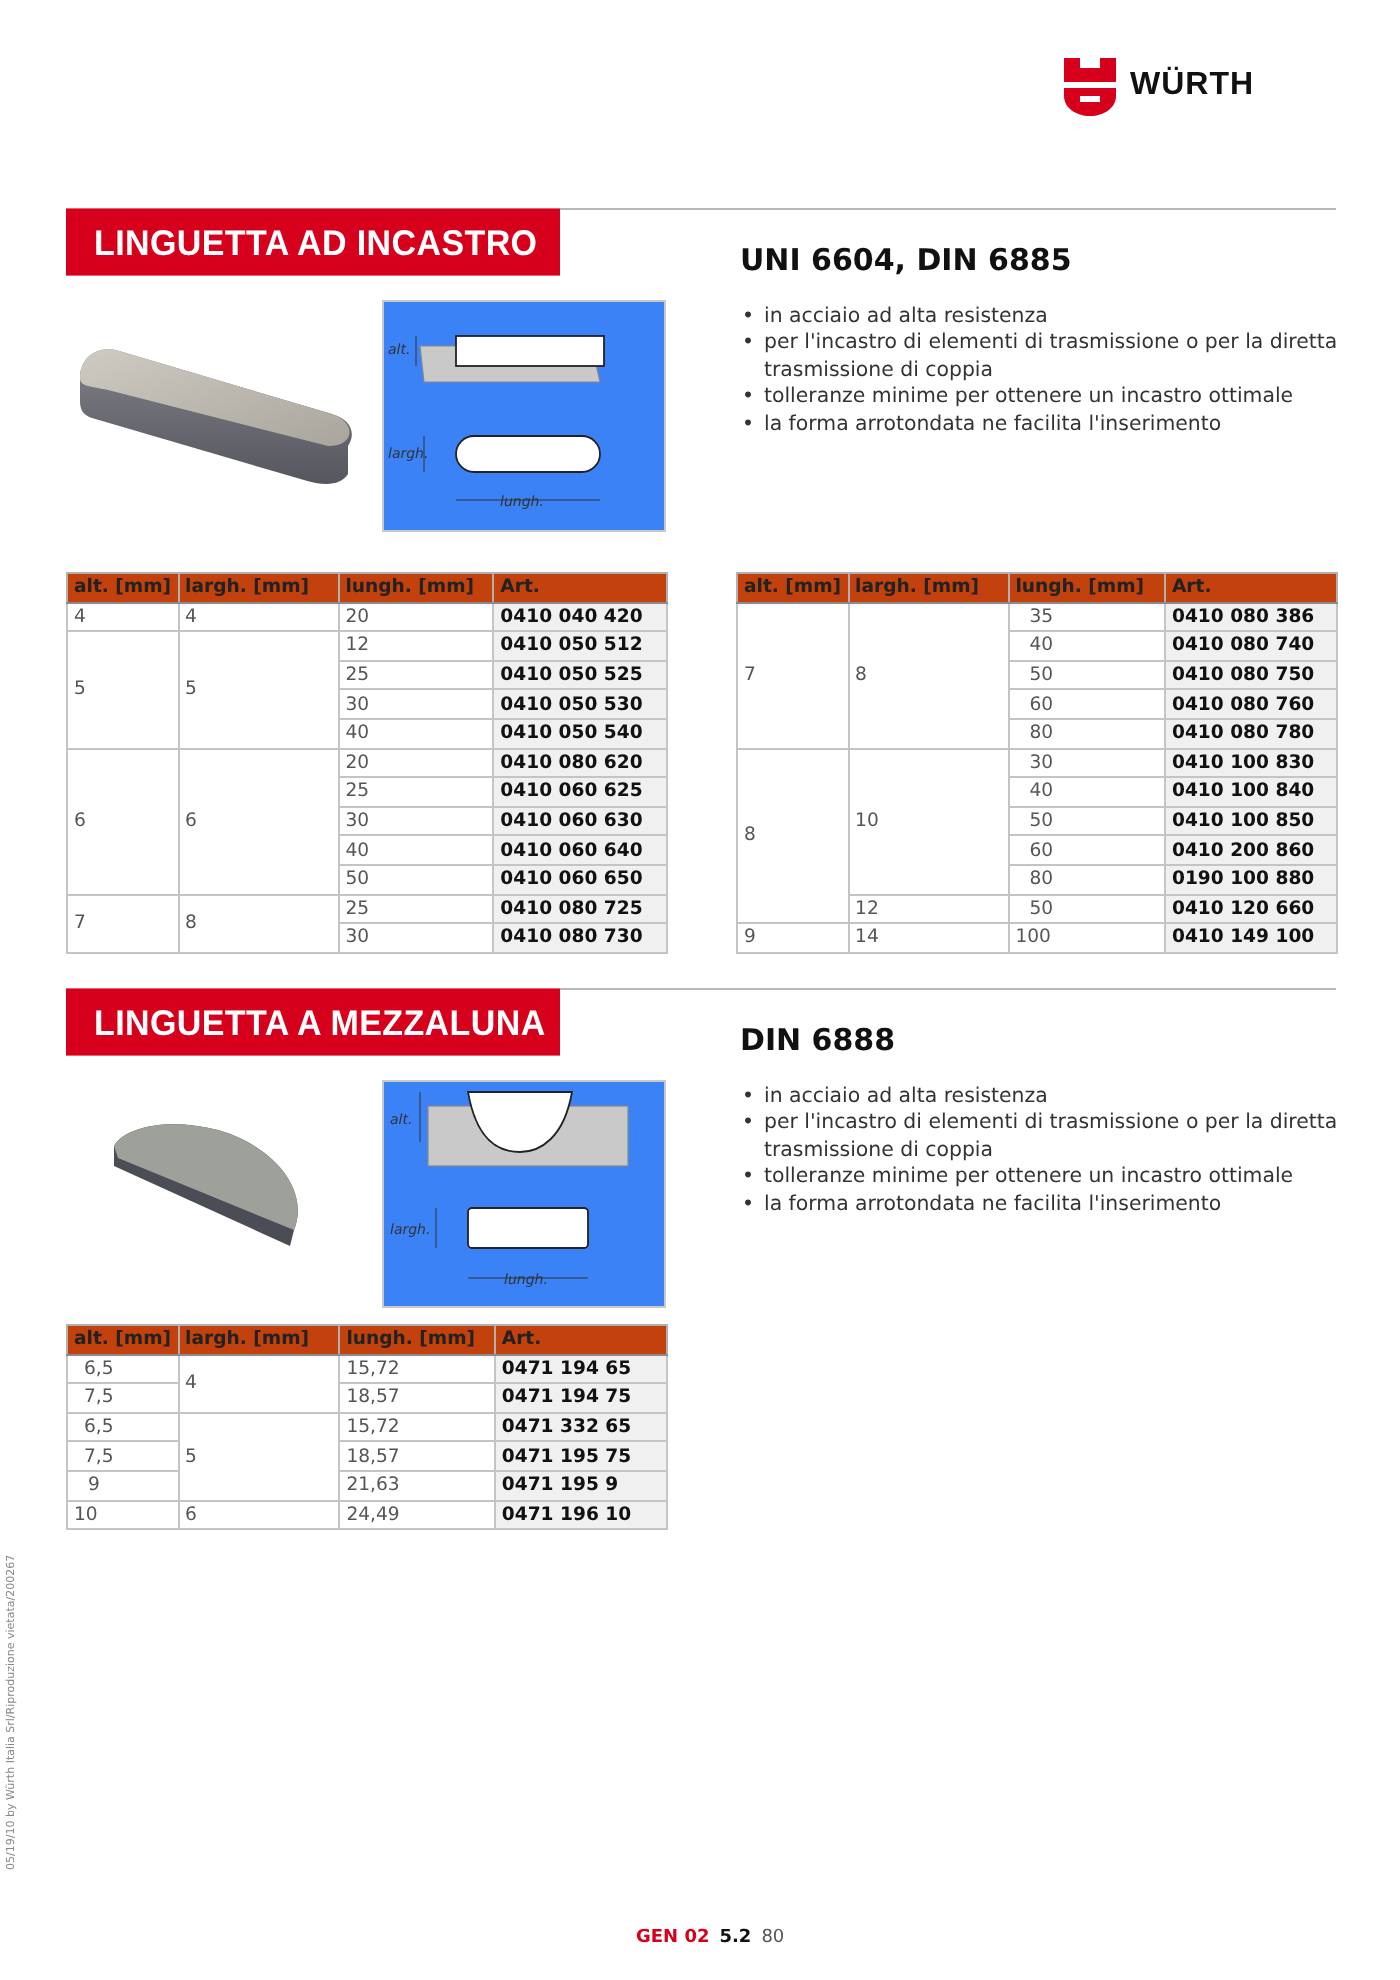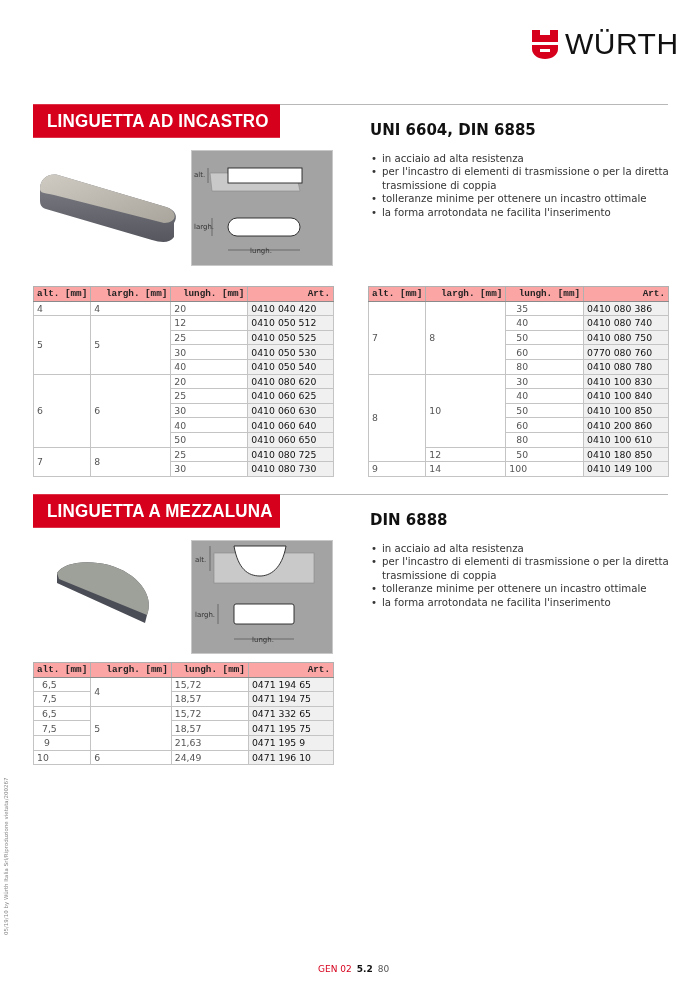--- a/index.html
+++ b/index.html
@@ -1,45 +1,45 @@
 <!DOCTYPE html>
 <html><head>
 <meta charset="utf-8">
 <style>
   * { box-sizing: border-box; margin: 0; padding: 0; }
   html, body { width: 700px; height: 990px; background: #ffffff; overflow: hidden; }
   body { position: relative; font-family: "DejaVu Sans", sans-serif; color: #222; }
 
   .logo { position: absolute; left: 531px; top: 27px; display: flex; align-items: center; gap: 6px; }
   .logo-mark { width: 28px; height: 32px; position: relative; }
-  .logo-word { font-family: "Liberation Sans", sans-serif; font-weight: normal; font-size: 30px; color: #111; letter-spacing: 0.5px; }
+  .logo-word { font-family: "Liberation Sans", sans-serif; font-weight: bold; font-size: 16px; color: #111; letter-spacing: 0.5px; }
 
   .section-rule { position: absolute; left: 280px; right: 32px; height: 1px; background: #b8b8b8; }
   .section-title { position: absolute; left: 33px; width: 247px; height: 32px; background: #d6001c;
     color: #fff; font-family: "Liberation Sans", sans-serif; font-weight: bold; font-size: 17px;
     padding: 7px 0 0 14px; letter-spacing: 0.2px; transform: scaleY(1.05); }
   .norm { position: absolute; left: 370px; font-family: "DejaVu Sans", sans-serif; font-weight: bold; font-size: 15px; color: #111; }
 
   .photo { position: absolute; }
-  .diagram { position: absolute; border: 1px solid #c8c8c8; background: #a3a3a3; }
+  .diagram { position: absolute; border: 1px solid #c8c8c8; background: #3b82f6; font-style: italic; }
   .diagram svg text { font-family: "DejaVu Sans", sans-serif; font-size: 7px; fill: #333; }
 
   .features { position: absolute; left: 370px; width: 300px; list-style: none; font-size: 10.2px; line-height: 13.4px; color: #333; }
   .features li { position: relative; padding-left: 12px; }
   .features li::before { content: "•"; position: absolute; left: 1px; top: 0; color: #333; }
 
   table.spec { position: absolute; border-collapse: collapse; font-size: 9.3px; }
-  table.spec th { background: #fca5a5; text-align: right; font-weight: bold; color: #222; padding: 0 3px; height: 14.6px; border: 1px solid #b0b0b0; border-bottom: 1px solid #8a8a8a; white-space: nowrap; font-family: Liberation Mono, monospace; }
+  table.spec th { background: #c2410c; text-align: left; font-weight: bold; color: #222; padding: 0 3px; height: 14.6px; border: 1px solid #b0b0b0; border-bottom: 1px solid #8a8a8a; white-space: nowrap; }
   table.spec td { border: 1px solid #c4c4c4; padding: 0 3px; height: 14.6px; color: #555; white-space: nowrap; vertical-align: middle; }
-  table.spec td.art { font-weight: normal; color: #111; background: #f0f0f0; }
+  table.spec td.art { font-weight: bold; color: #111; background: #f0f0f0; }
 
   .side-note { position: absolute; left: 3px; top: 935px; transform-origin: 0 0; transform: rotate(-90deg);
     font-size: 5.5px; color: #888; white-space: nowrap; }
   .footer { position: absolute; top: 964px; left: 318px; font-size: 9px; display: flex; gap: 5px; align-items: baseline; }
-  .footer .gen { color: #d6001c; font-weight: normal; }
+  .footer .gen { color: #d6001c; font-weight: bold; }
   .footer .chap { color: #111; font-weight: bold; }
   .footer .pg { color: #555; }
 </style>
 </head>
 <body>
 
 <div class="logo">
   <div class="logo-mark">
     <svg width="28" height="32" viewBox="0 0 28 32">
       <path d="M1 2 H9 V7 H19 V2 H27 V14 H1 Z" fill="#d6001c"></path>
@@ -192,21 +192,21 @@
     <tr>
       <td style="padding-left:10px">40</td>
       <td class="art">0410 080 740</td>
     </tr>
     <tr>
       <td style="padding-left:10px">50</td>
       <td class="art">0410 080 750</td>
     </tr>
     <tr>
       <td style="padding-left:10px">60</td>
-      <td class="art">0770 080 760</td>
+      <td class="art">0410 080 760</td>
     </tr>
     <tr>
       <td style="padding-left:10px">80</td>
       <td class="art">0410 080 780</td>
     </tr>
     <tr>
       <td rowspan="6">8</td>
       <td rowspan="5">10</td>
       <td style="padding-left:10px">30</td>
       <td class="art">0410 100 830</td>
@@ -218,26 +218,26 @@
     <tr>
       <td style="padding-left:10px">50</td>
       <td class="art">0410 100 850</td>
     </tr>
     <tr>
       <td style="padding-left:10px">60</td>
       <td class="art">0410 200 860</td>
     </tr>
     <tr>
       <td style="padding-left:10px">80</td>
-      <td class="art">0410 100 610</td>
+      <td class="art">0190 100 880</td>
     </tr>
     <tr>
       <td>12</td>
       <td style="padding-left:10px">50</td>
-      <td class="art">0410 180 850</td>
+      <td class="art">0410 120 660</td>
     </tr>
     <tr>
       <td>9</td>
       <td>14</td>
       <td>100</td>
       <td class="art">0410 149 100</td>
     </tr>
   </tbody>
 </table>
 

